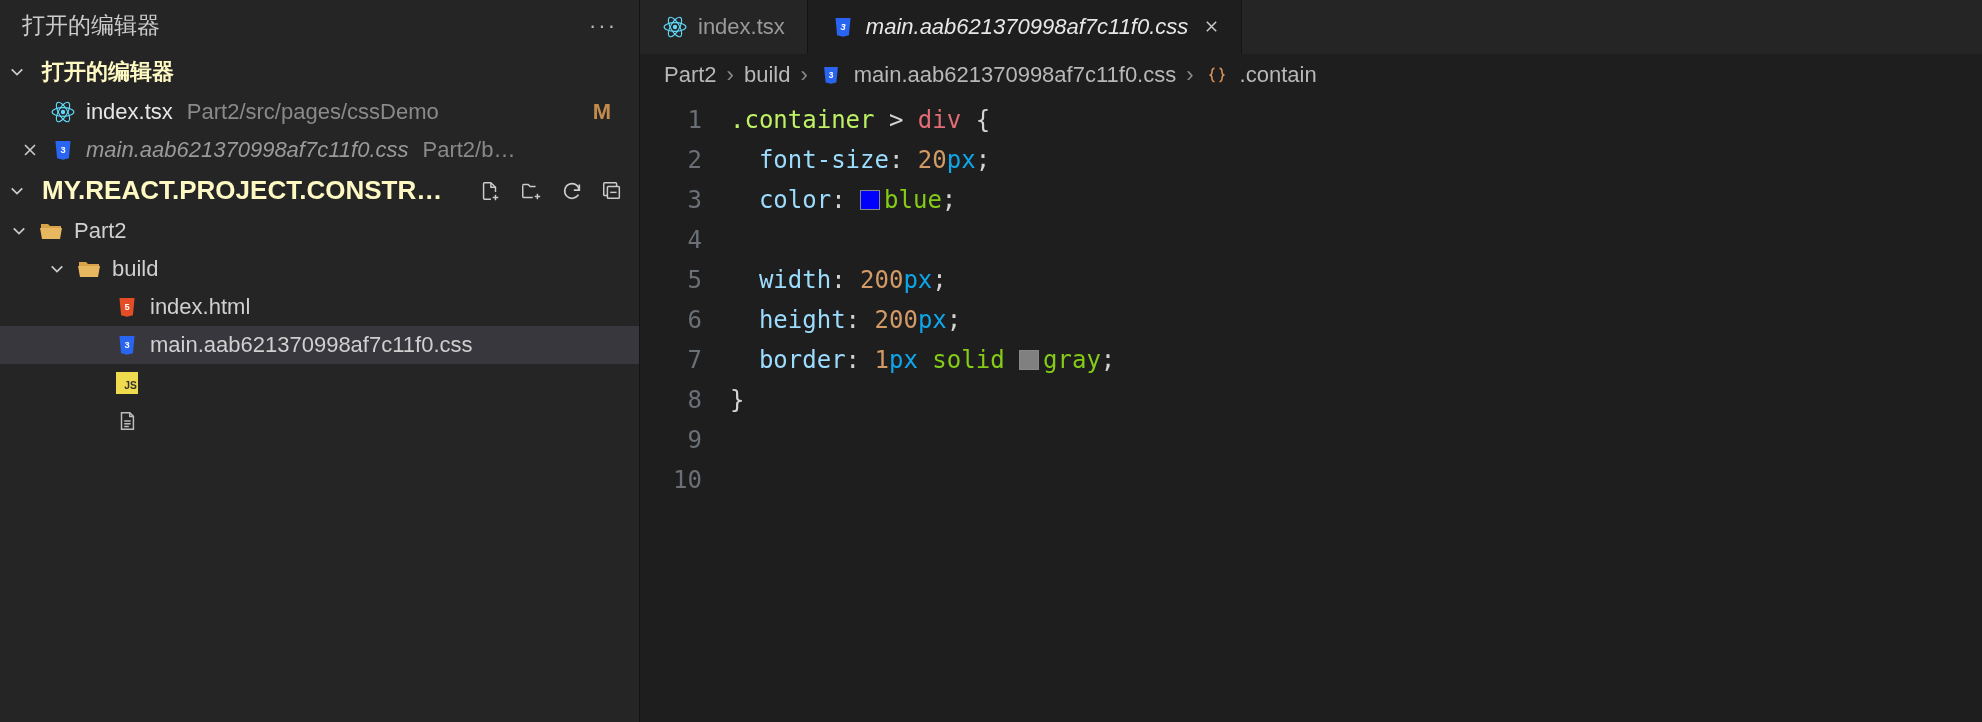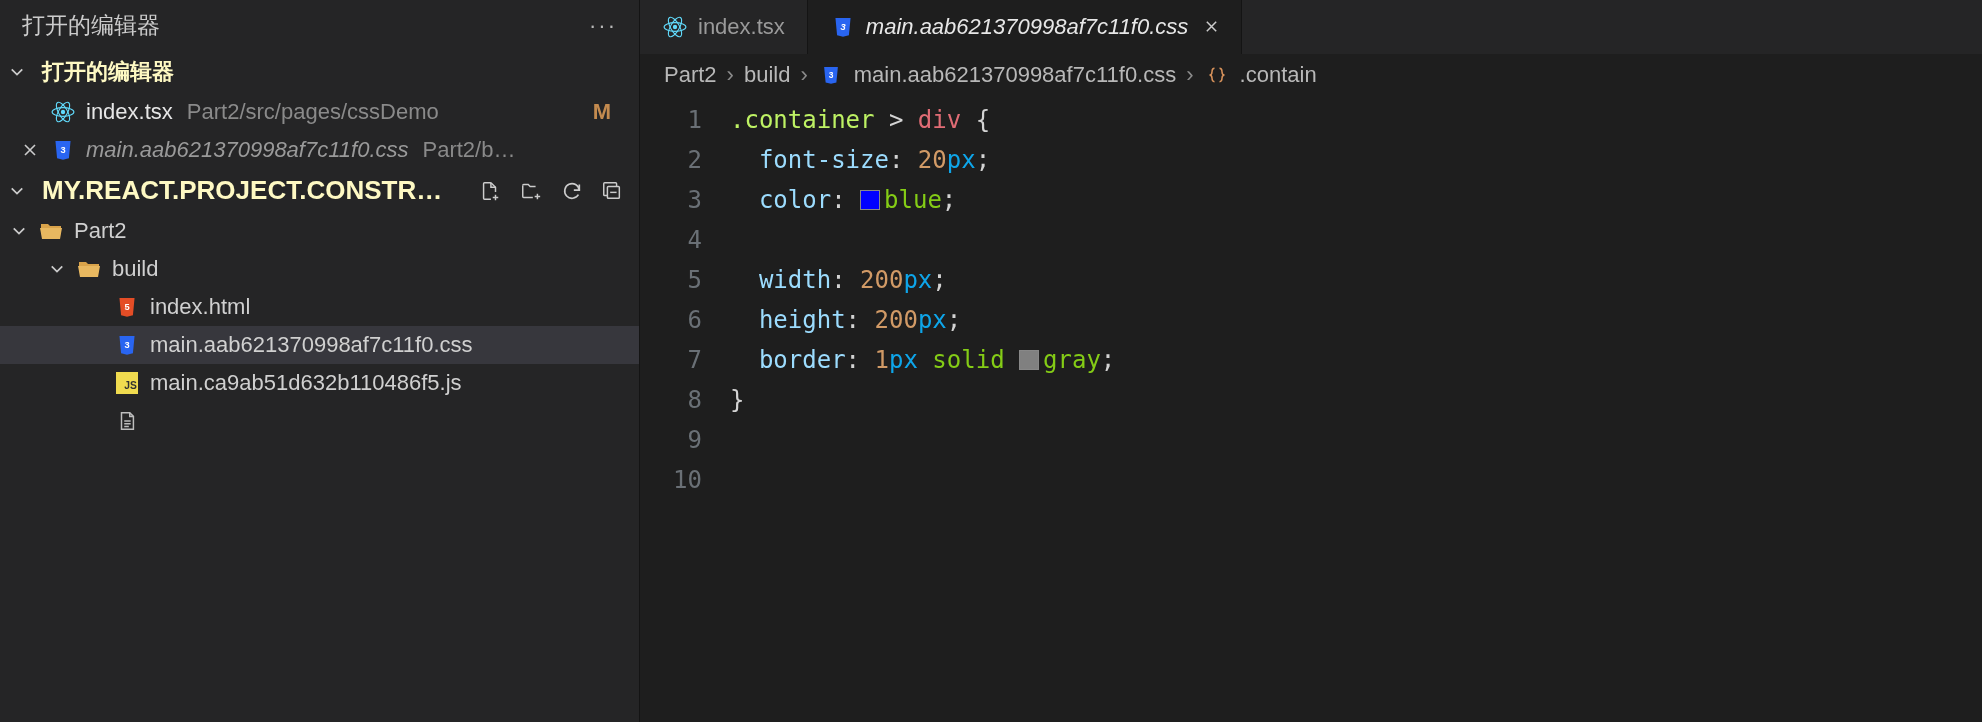--- a/index.html
+++ b/index.html
@@ -319,21 +319,20 @@
         <span class="label">main.aab621370998af7c11f0.css</span>
       </li>
       <li class="tree-row depth2">
         <span class="chev"></span>
         <span class="icon">
           <svg width="22" height="22" viewBox="0 0 32 32">
             <rect width="32" height="32" fill="#f0db4f"></rect>
             <text x="12" y="25" font-size="15" font-weight="bold" fill="#323330">JS</text>
           </svg>
         </span>
-        <span class="label">main.ca9ab51d632b110486f5.js</span>
       </li>
       <li class="tree-row depth2">
         <span class="chev"></span>
         <span class="icon">
           <svg width="22" height="22" viewBox="0 0 24 24" fill="none" stroke="#bdbdbd" stroke-width="1.6">
             <path d="M6 3h9l4 4v14H6z"></path>
             <path d="M15 3v4h4"></path>
             <path d="M9 12h7M9 15h7M9 18h5"></path>
           </svg>
         </span>

